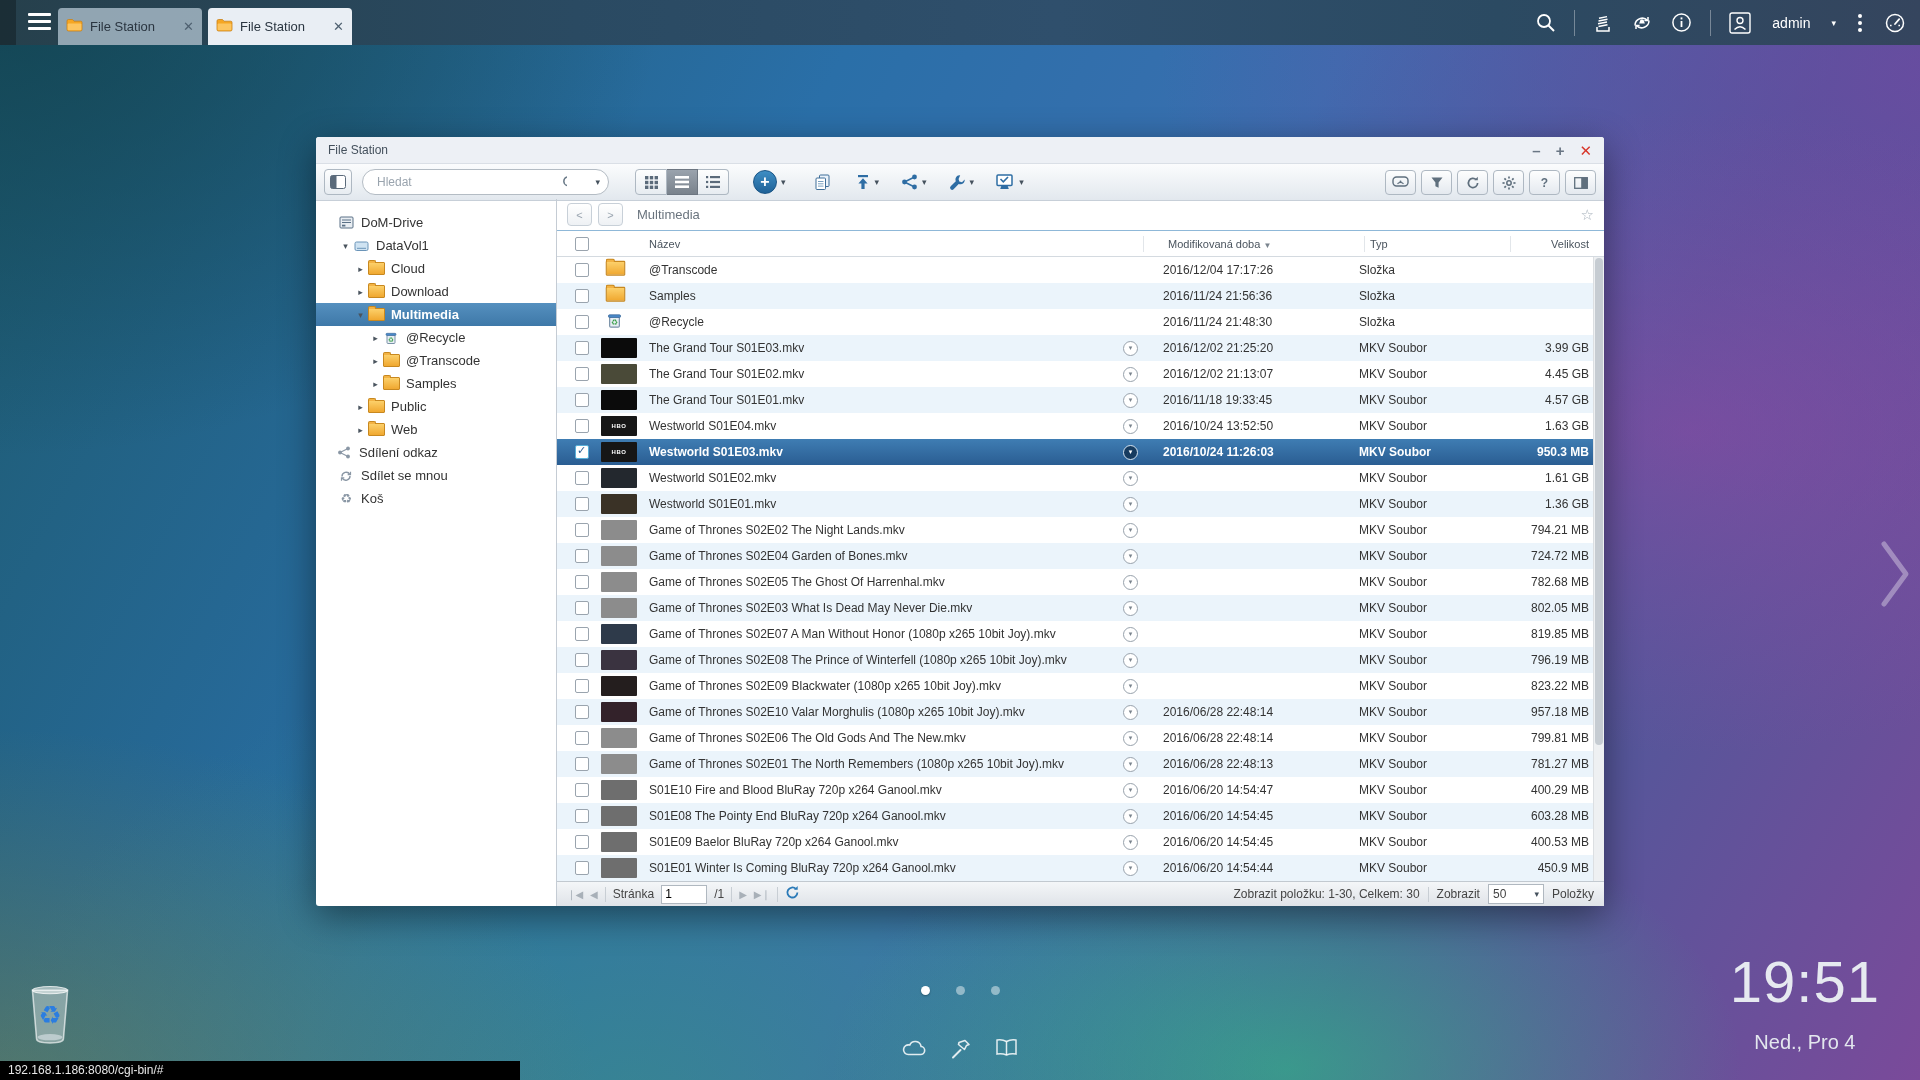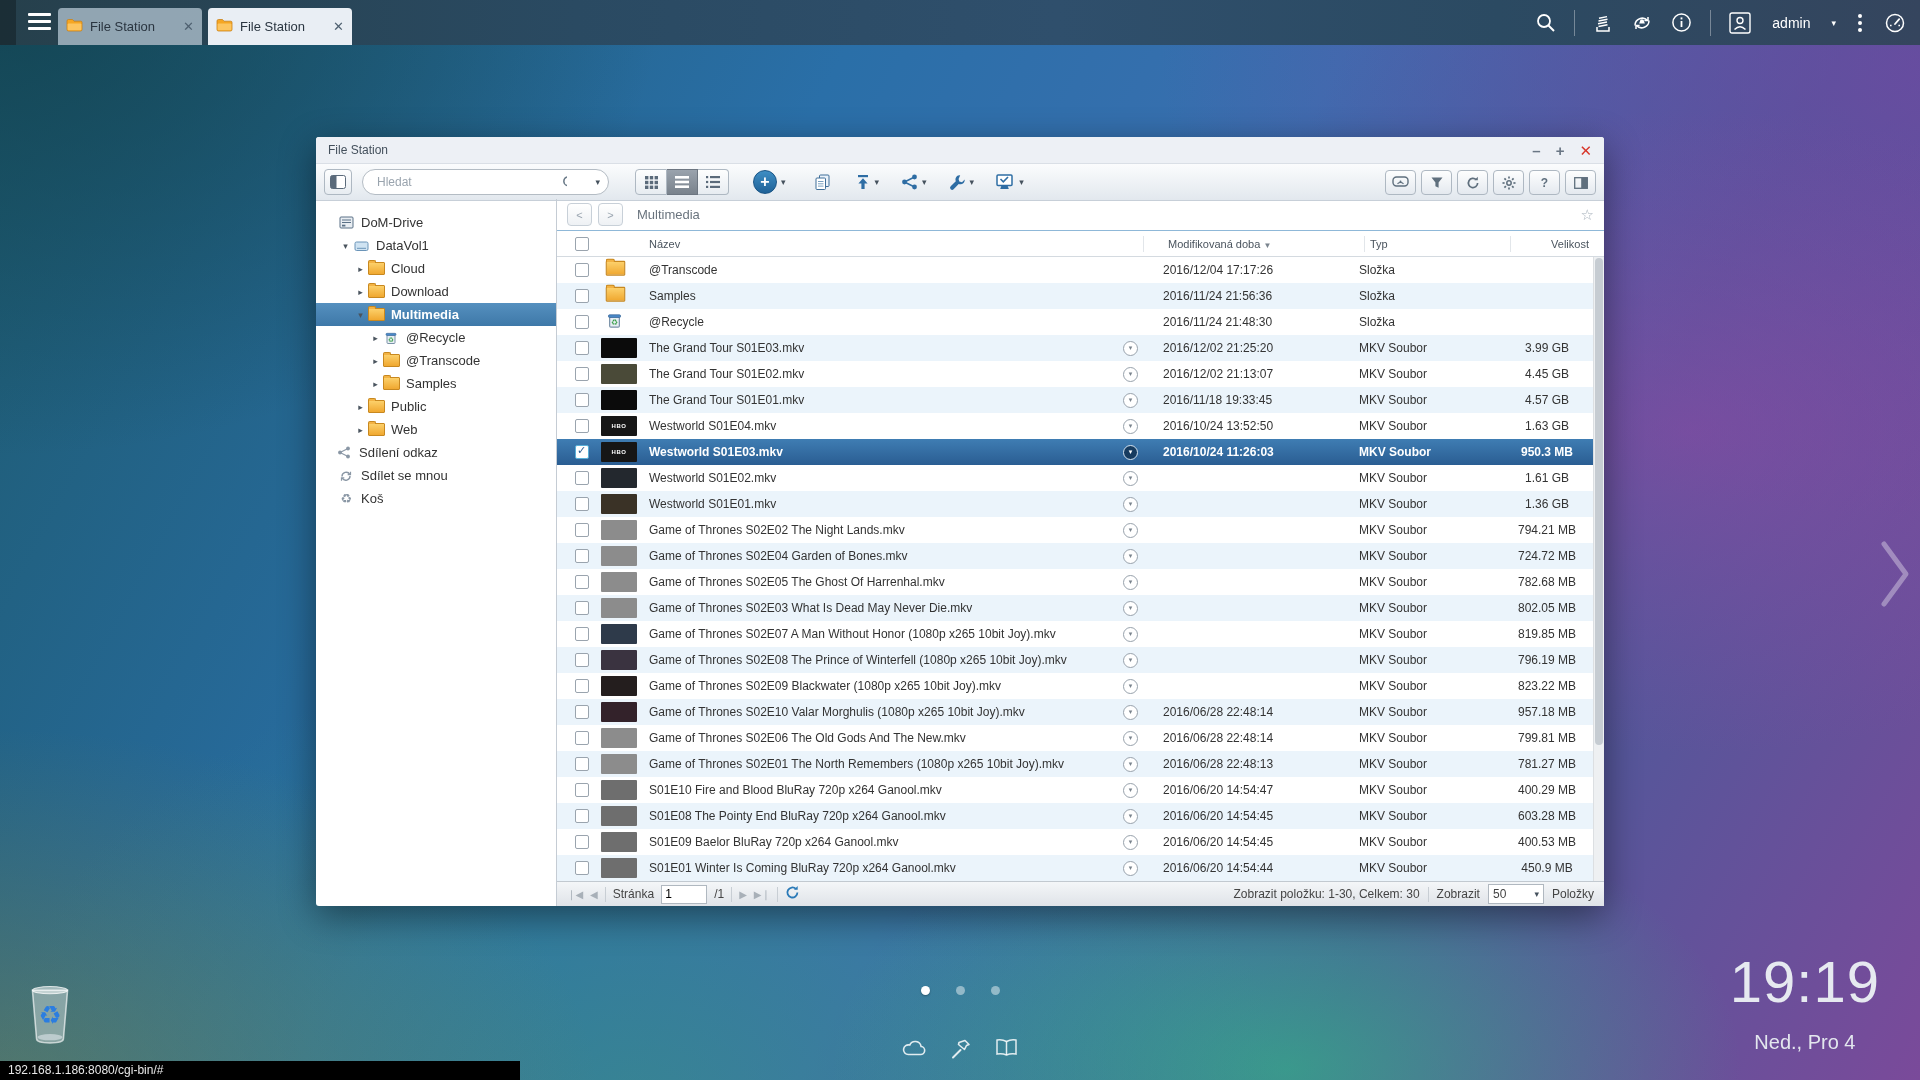--- a/index.html
+++ b/index.html
@@ -95,21 +95,21 @@
   .c-thumb{flex:0 0 40px;margin-left:12px;display:flex;align-items:center;}
   .thumbbox{width:36px;height:20px;display:flex;align-items:center;justify-content:center;border-radius:1px;}
   .thumb-label{font-size:6px;font-weight:bold;color:#fff;letter-spacing:.5px;}
   .c-name{flex:1;margin-left:8px;white-space:nowrap;overflow:hidden;min-width:0;}
   .c-stream{flex:0 0 16px;display:flex;}
   .stream{width:13px;height:13px;border:1px solid #98a2ac;border-radius:50%;background:#fff;color:#7a848e;
     font-size:7px;display:flex;align-items:center;justify-content:center;cursor:pointer;}
   .row.sel .stream{background:#173c60;border-color:#d5e4f2;color:#fff;}
   .c-date{flex:0 0 196px;margin-left:24px;}
   .c-type{flex:0 0 146px;}
-  .c-size{flex:0 0 84px;text-align:center;}
+  .c-size{flex:0 0 84px;text-align:right;}
   .scrollbar{position:absolute;top:58px;right:0;bottom:25px;width:10px;background:#eef0f2;border-left:1px solid #dcdfe2;}
   .scrollbar .thumb{position:absolute;top:1px;left:1px;right:1px;height:78%;background:#c6ccd2;border-radius:4px;}
   .pager{position:absolute;left:0;right:0;bottom:0;height:25px;background:linear-gradient(#f4f6f8,#dfe3e8);
     border-top:1px solid #c2c9d0;display:flex;align-items:center;font-size:12px;color:#444;padding:0 10px;box-sizing:border-box;gap:7px;}
   .pga{color:#a8b0b8;font-size:10px;cursor:pointer;}
   .pgdiv{width:1px;height:15px;background:#c8ced4;}
   .pginput{width:38px;height:17px;border:1px solid #b0b8c0;background:#fff;font-size:12px;padding:0 3px;
     font-family:"Liberation Sans",sans-serif;}
   .pgright{margin-left:auto;display:flex;align-items:center;gap:8px;}
   .pgsel{width:46px;height:18px;border:1px solid #b0b8c0;background:#fff;display:flex;align-items:center;
@@ -164,21 +164,21 @@
           <path d="M3 19.5 L10.5 12" stroke="rgba(255,255,255,.85)" stroke-width="2" stroke-linecap="round"></path>
           <path d="M9 4.5 L15 2.5 L19 6.5 L16.5 7.5 L14.5 11.5 L8.5 6.5 Z" fill="none" stroke="rgba(255,255,255,.85)" stroke-width="1.6" stroke-linejoin="round"></path>
         </svg></span>
     <span><svg width="25" height="19" viewBox="0 0 25 19">
           <path d="M12.5 3.5 Q8 1 3 2 L3 16 Q8 15 12.5 17 Q17 15 22 16 L22 2 Q17 1 12.5 3.5 Z" fill="none" stroke="rgba(255,255,255,.85)" stroke-width="1.5"></path>
           <line x1="12.5" y1="3.5" x2="12.5" y2="17" stroke="rgba(255,255,255,.85)" stroke-width="1.5"></line>
         </svg></span>
   </div>
 
   <div class="clock">
-    <div class="time">19:19</div>
+    <div class="time">19:51</div>
     <div class="date">Ned., Pro 4</div>
   </div>
 
   <div class="trashD">
     <svg width="48" height="62" viewBox="0 0 46 60">
       <path d="M6 6 L40 6 L36 53 Q36 57 23 57 Q10 57 10 53 Z" fill="rgba(255,255,255,0.35)" stroke="rgba(255,255,255,0.65)" stroke-width="1.5"></path>
       <ellipse cx="23" cy="6" rx="17" ry="3.5" fill="rgba(255,255,255,0.5)" stroke="rgba(255,255,255,0.75)"></ellipse>
       <ellipse cx="23" cy="51.5" rx="12" ry="3" fill="rgba(230,235,240,0.55)"></ellipse>
       <text x="23" y="39" text-anchor="middle" font-size="25" fill="#2b7de0" font-family="DejaVu Sans">♻</text>
     </svg>

